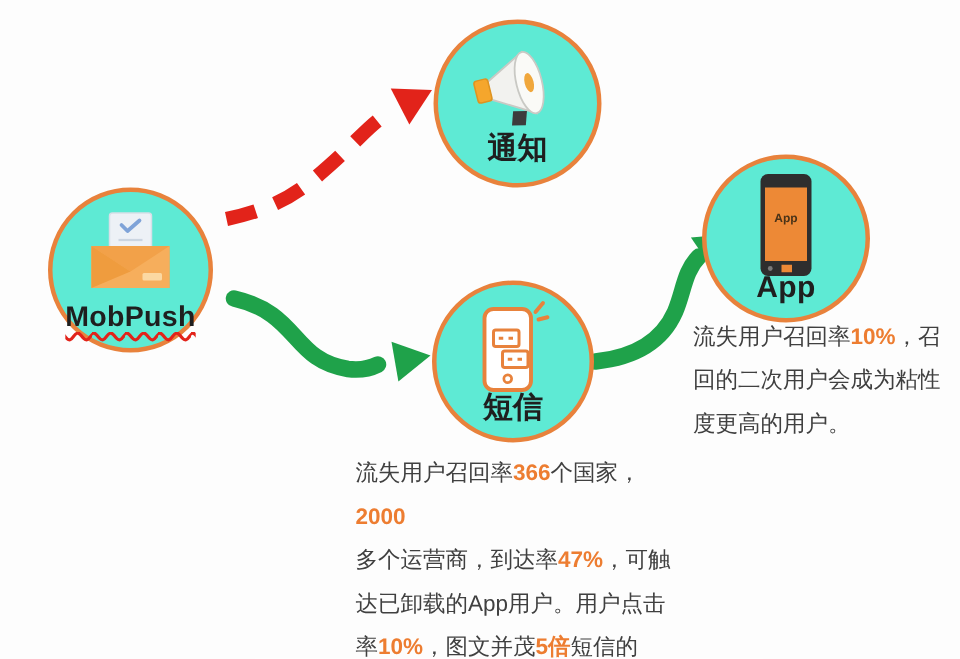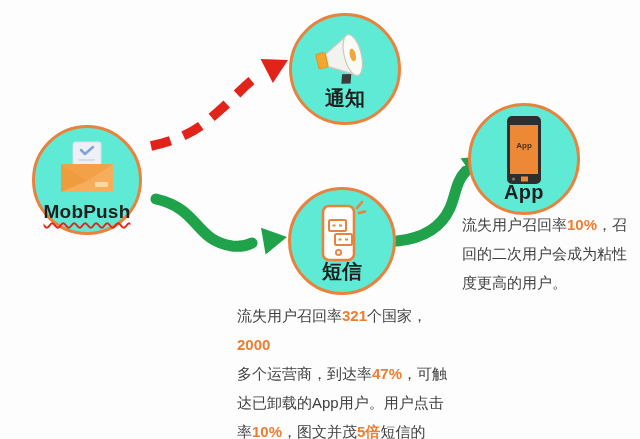--- a/index.html
+++ b/index.html
@@ -129,21 +129,21 @@
         <rect x="5" y="2" width="34" height="68" rx="5" fill="#2E2E2E"></rect>
         <rect x="8" y="11" width="28" height="49" fill="#ED8936"></rect>
         <rect x="19" y="62.5" width="7" height="5" fill="#ED8936"></rect>
         <circle cx="11.5" cy="65" r="1.6" fill="#7A7A7A"></circle>
       </svg>
       <span class="screen-label">App</span>
     </span>
     <span class="label">App</span>
   </div>
 
-  <div class="note note-sms"><span>流失用户召回率</span><span class="accent">321</span><span>个国家，</span><span class="accent">2000</span><span>
+  <div class="note note-sms"><span>流失用户召回率</span><span class="accent">366</span><span>个国家，</span><span class="accent">2000</span><span>
 多个运营商，到达率</span><span class="accent">47%</span><span>，可触
 达已卸载的App用户。用户点击
 率</span><span class="accent">10%</span><span>，图文并茂</span><span class="accent">5倍</span><span>短信的
 效果，图文并茂，用户点击。</span></div>
   <div class="note note-app"><span>流失用户召回率</span><span class="accent">10%</span><span>，召
 回的二次用户会成为粘性
 度更高的用户。</span></div>
 
 </div>
 

